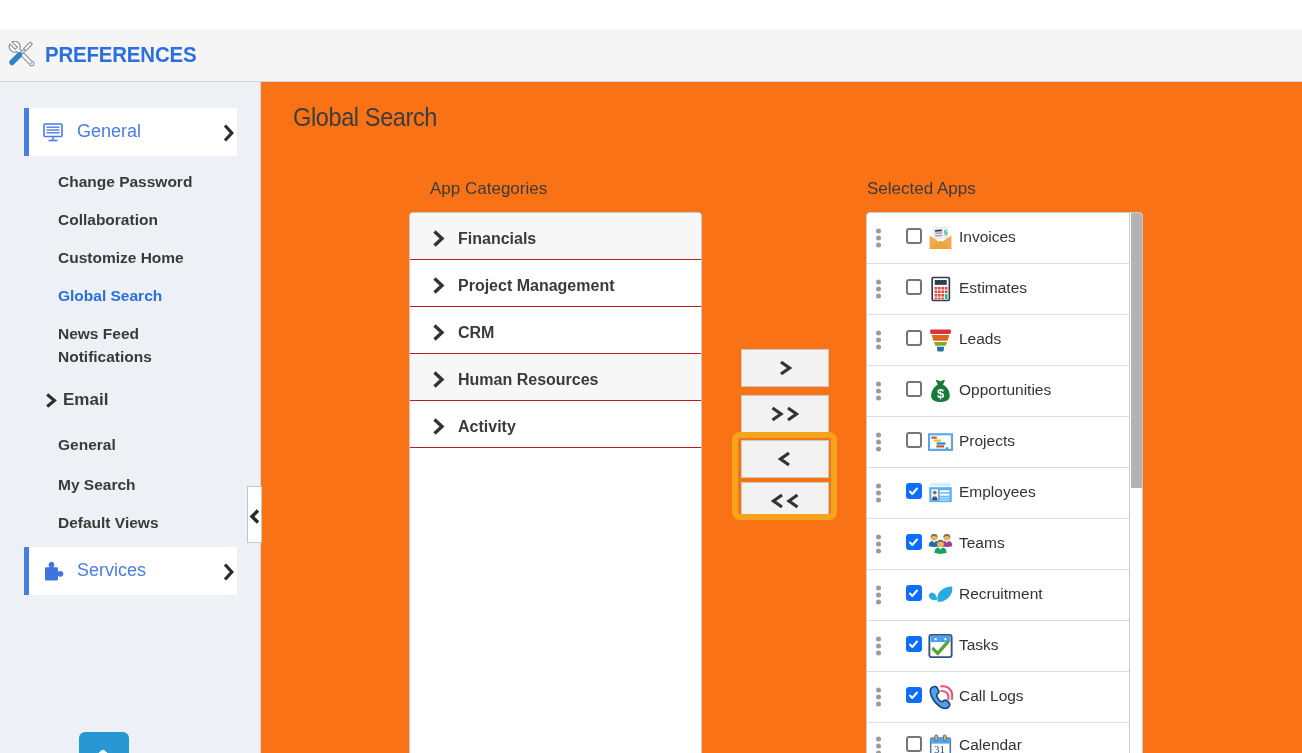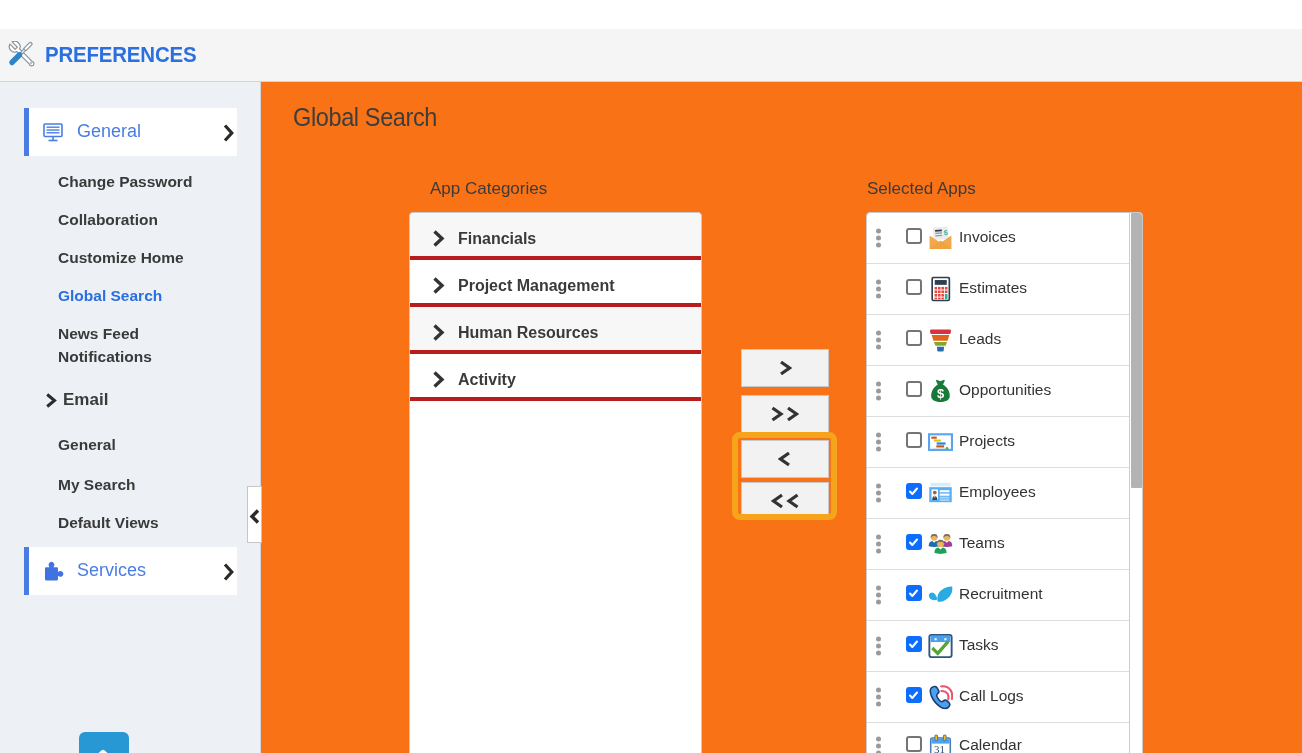--- a/index.html
+++ b/index.html
@@ -14,21 +14,21 @@
   .srow{position:absolute;left:24px;width:213px;height:48px;background:#fff;}
   .sbar{position:absolute;left:0;top:0;width:5px;height:48px;background:#4a7de4;}
   .srow .stext{position:absolute;left:53px;top:13px;font-size:18px;color:#4a7de4;}
   .mitem{position:absolute;left:58px;font-size:15.5px;font-weight:bold;color:#3a3a3a;line-height:23px;}
   .blue{color:#2a6fe0;}
   
   #gtitle{position:absolute;left:293px;top:74px;font-size:25px;color:#3d3d3d;letter-spacing:-0.4px;transform:scaleX(0.94);transform-origin:left;}
   .collabel{position:absolute;top:150px;font-size:17px;color:#3b3b3b;}
   
   #lpanel{position:absolute;left:409px;top:183px;width:291px;height:557px;border:1px solid #c9c9c9;border-radius:4px;background:#fff;}
-  .lrow{position:relative;width:100%;height:47px;border-bottom:4px solid #b91c1c;box-sizing:border-box;}
+  .lrow{position:relative;width:100%;height:47px;border-bottom:1px solid #b91c1c;box-sizing:border-box;}
   .lrow .ltext{position:absolute;left:48px;top:17px;font-size:16px;font-weight:bold;color:#3a3a3a;}
   .lrow svg{position:absolute;left:22px;top:17px;}
   .gray{background:#f7f7f7;}
   
   .tbtn{position:absolute;left:741px;width:86px;height:36px;background:#f2f2f2;border:1px solid #c9c9c9;}
   .tbtn svg{position:absolute;left:50%;top:50%;transform:translate(-50%,-50%);}
   #orange{position:absolute;left:732px;top:403px;width:105px;height:88px;border:6px solid #f7a41d;border-radius:8px;box-sizing:border-box;}
   
   #rpanel{position:absolute;left:866px;top:183px;width:275px;height:559px;border:1px solid #c9c9c9;border-radius:4px;background:#fff;box-sizing:content-box;overflow:hidden;}
   .rrow{position:relative;width:262px;height:51px;border-bottom:1px solid #ddd;box-sizing:border-box;}
@@ -129,20 +129,26 @@
       <svg width="13" height="17" viewBox="0 0 13 17">
           <path d="M2.5 1.5 L10 8.5 L2.5 15.5" fill="none" stroke="#333" stroke-width="3.4" stroke-linecap="butt" stroke-linejoin="miter"></path>
         </svg>
       <div class="ltext">Financials</div>
     </div>
     <div class="lrow">
       <svg width="13" height="17" viewBox="0 0 13 17">
           <path d="M2.5 1.5 L10 8.5 L2.5 15.5" fill="none" stroke="#333" stroke-width="3.4" stroke-linecap="butt" stroke-linejoin="miter"></path>
         </svg>
       <div class="ltext">Project Management</div>
+    </div>
+    <div class="lrow">
+      <svg width="13" height="17" viewBox="0 0 13 17">
+          <path d="M2.5 1.5 L10 8.5 L2.5 15.5" fill="none" stroke="#333" stroke-width="3.4" stroke-linecap="butt" stroke-linejoin="miter"></path>
+        </svg>
+      <div class="ltext">CRM</div>
     </div>
     <div class="lrow gray">
       <svg width="13" height="17" viewBox="0 0 13 17">
           <path d="M2.5 1.5 L10 8.5 L2.5 15.5" fill="none" stroke="#333" stroke-width="3.4" stroke-linecap="butt" stroke-linejoin="miter"></path>
         </svg>
       <div class="ltext">Human Resources</div>
     </div>
     <div class="lrow">
       <svg width="13" height="17" viewBox="0 0 13 17">
           <path d="M2.5 1.5 L10 8.5 L2.5 15.5" fill="none" stroke="#333" stroke-width="3.4" stroke-linecap="butt" stroke-linejoin="miter"></path>

